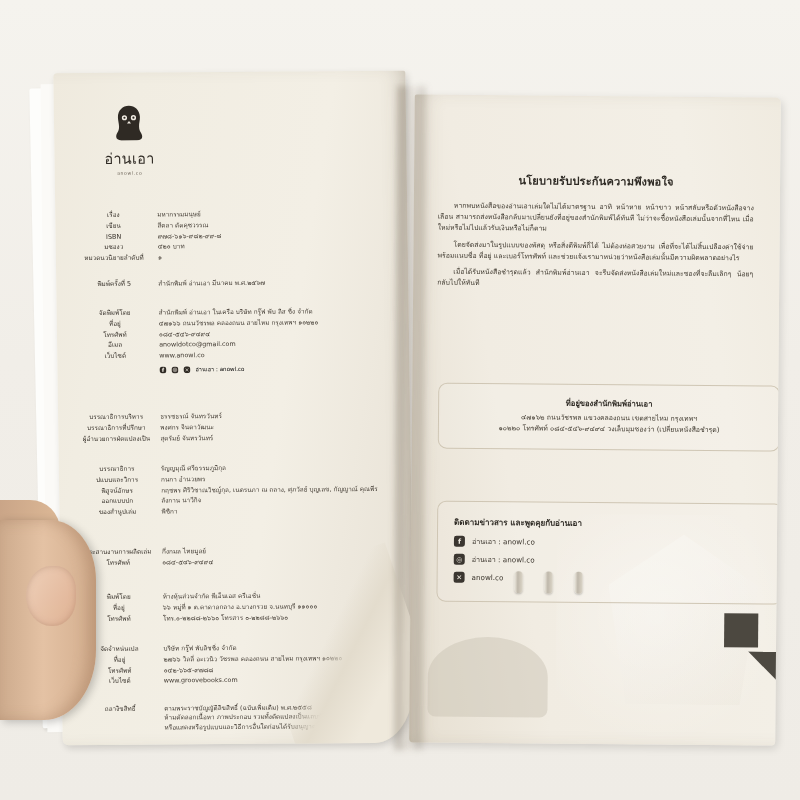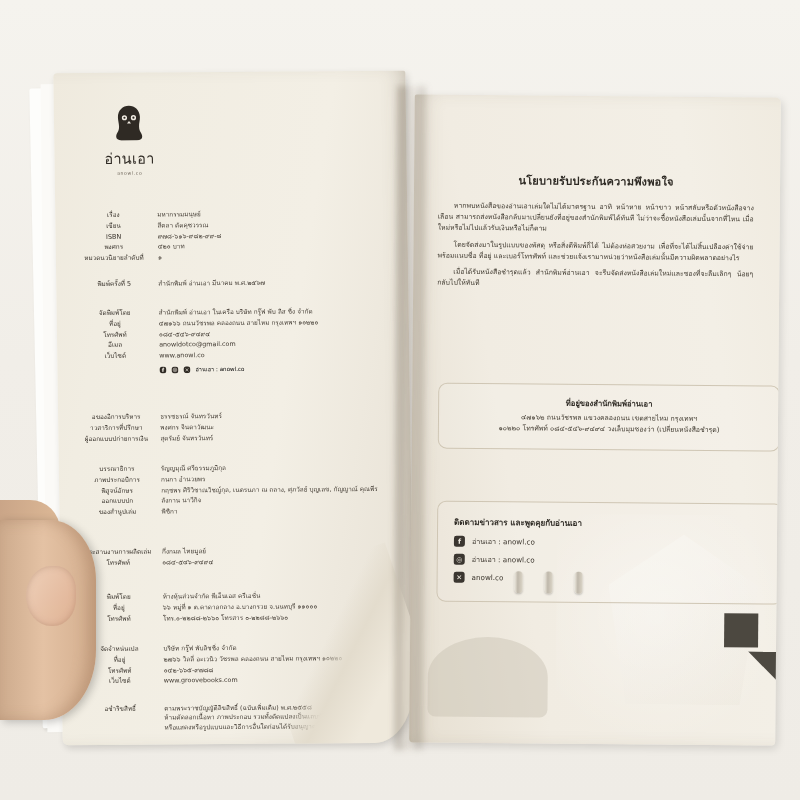--- a/index.html
+++ b/index.html
@@ -130,21 +130,21 @@
             </tr>
         <tr>
           <td class="k">เขียน</td>
           <td class="v">สีตลา ดัคคุซวรรณ</td>
             </tr>
         <tr>
           <td class="k">ISBN</td>
           <td class="v">๙๗๘-๖๑๖-๙๘๒-๙๙-๘</td>
             </tr>
         <tr>
-          <td class="k">พงศกร</td>
+          <td class="k">มซองว</td>
           <td class="v">๔๒๐ บาท</td>
             </tr>
         <tr>
           <td class="k">หมวดนวนิยายลำดับที่</td>
           <td class="v">๑</td>
             </tr>
       </tbody>
         </table>
     </div>
 
@@ -199,44 +199,44 @@
             <path d="M3 3l4 4M7 3L3 7" stroke="#f1ece2" stroke-width=".9"></path>
           </svg>
         <span class="tiny">อ่านเอา : anowl.co</span>
       </div>
     </div>
 
     <div class="blk" style="top:340px;">
       <table class="kv">
         <tbody>
             <tr>
-          <td class="k">อของอิการบริหาร</td>
+          <td class="k">บรรณาธิการบริหาร</td>
           <td class="v">ธรรชธรณ์ จันทรวันทร์</td>
             </tr>
         <tr>
-          <td class="k">าวสาริการที่ปรึกษา</td>
+          <td class="k">บรรณาธิการที่ปรึกษา</td>
           <td class="v">พงศกร จินดาวัฒนะ</td>
             </tr>
         <tr>
-          <td class="k">ผู้ออกแบบปก่ายการเงิน</td>
+          <td class="k">ผู้อำนวยการฝ่ดแปลงเปิน</td>
           <td class="v">สุดรัมย์ จันทรวันทร์</td>
             </tr>
       </tbody>
         </table>
     </div>
 
     <div class="blk" style="top:392px;">
       <table class="kv">
         <tbody>
             <tr>
           <td class="k">บรรณาธิการ</td>
           <td class="v">รัญญมุณี ศรีธรรมภูมิกุล</td>
             </tr>
         <tr>
-          <td class="k">ภาพประกอบิการ</td>
+          <td class="k">ปแบบและวิการ</td>
           <td class="v">กนกา อำนวยพร</td>
             </tr>
         <tr>
           <td class="k">พิสูจน์อักษร</td>
           <td class="v">กฤชพร ศิริวิชาณวิชญ์กุล, เนตรนภา ณ ถลาง, ศุภวัลย์ บุญเลข, กัญญาณ์ คุณพีร</td>
             </tr>
         <tr>
           <td class="k">ออกแบบปก</td>
           <td class="v">ลังกาน นาวีกิจ</td>
             </tr>
@@ -302,21 +302,21 @@
           <td class="v">www.groovebooks.com</td>
             </tr>
       </tbody>
         </table>
     </div>
 
     <div class="blk" style="top:632px;">
       <table class="kv">
         <tbody>
             <tr>
-          <td class="k">อชำริขสิทธิ์</td>
+          <td class="k">ถลางิขสิทธิ์</td>
           <td class="v tiny">
             <div>ตามพระราชบัญญัติลิขสิทธิ์ (ฉบับเพิ่มเติม) พ.ศ.๒๕๕๘</div>
             <div>ห้ามคัดลอกเนื้อหา ภาพประกอบ รวมทั้งดัดแปลงเป็นแถบบันทึกเสียง เทป ภาพยนตร์</div>
             <div>หรือแสดงหรือรูปแบบและวิธีการอื่นใดก่อนได้รับอนุญาต</div>
           </td>
             </tr>
       </tbody>
         </table>
     </div>
   </div>

